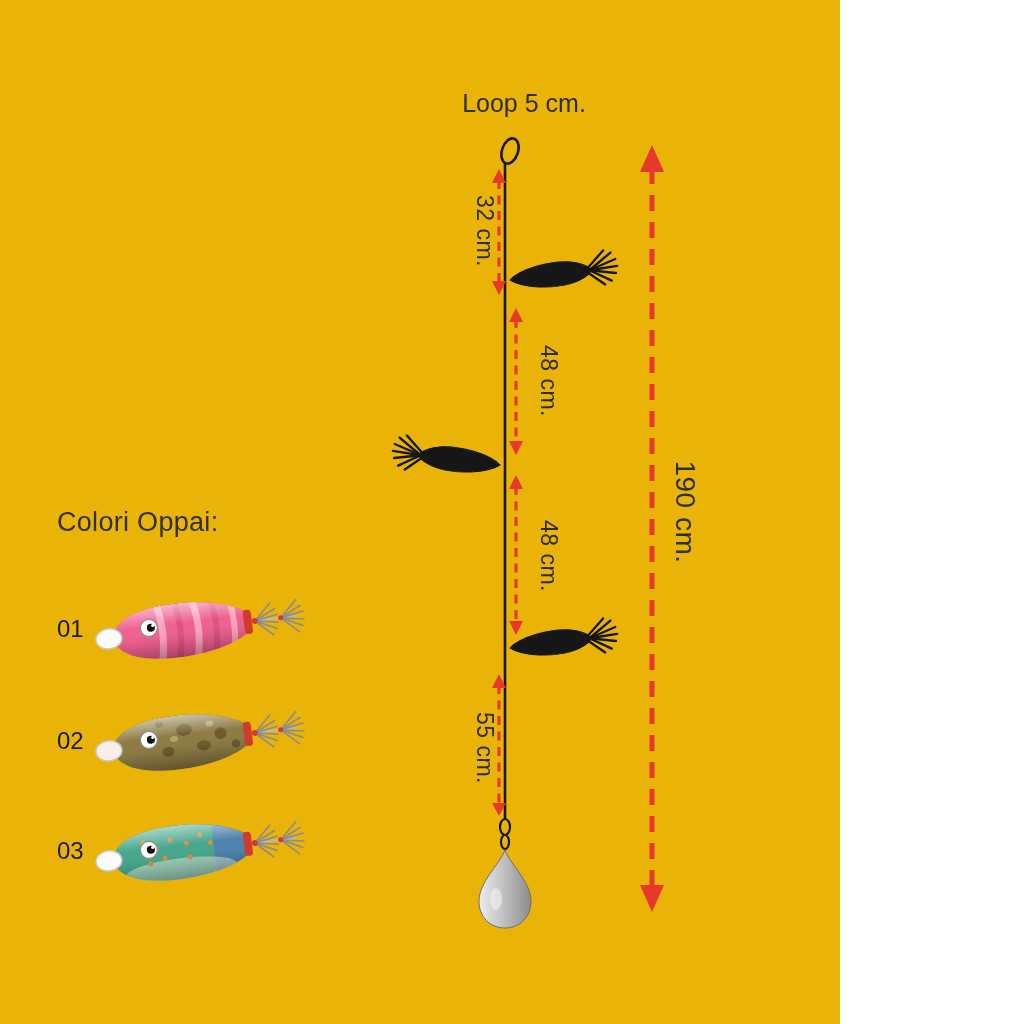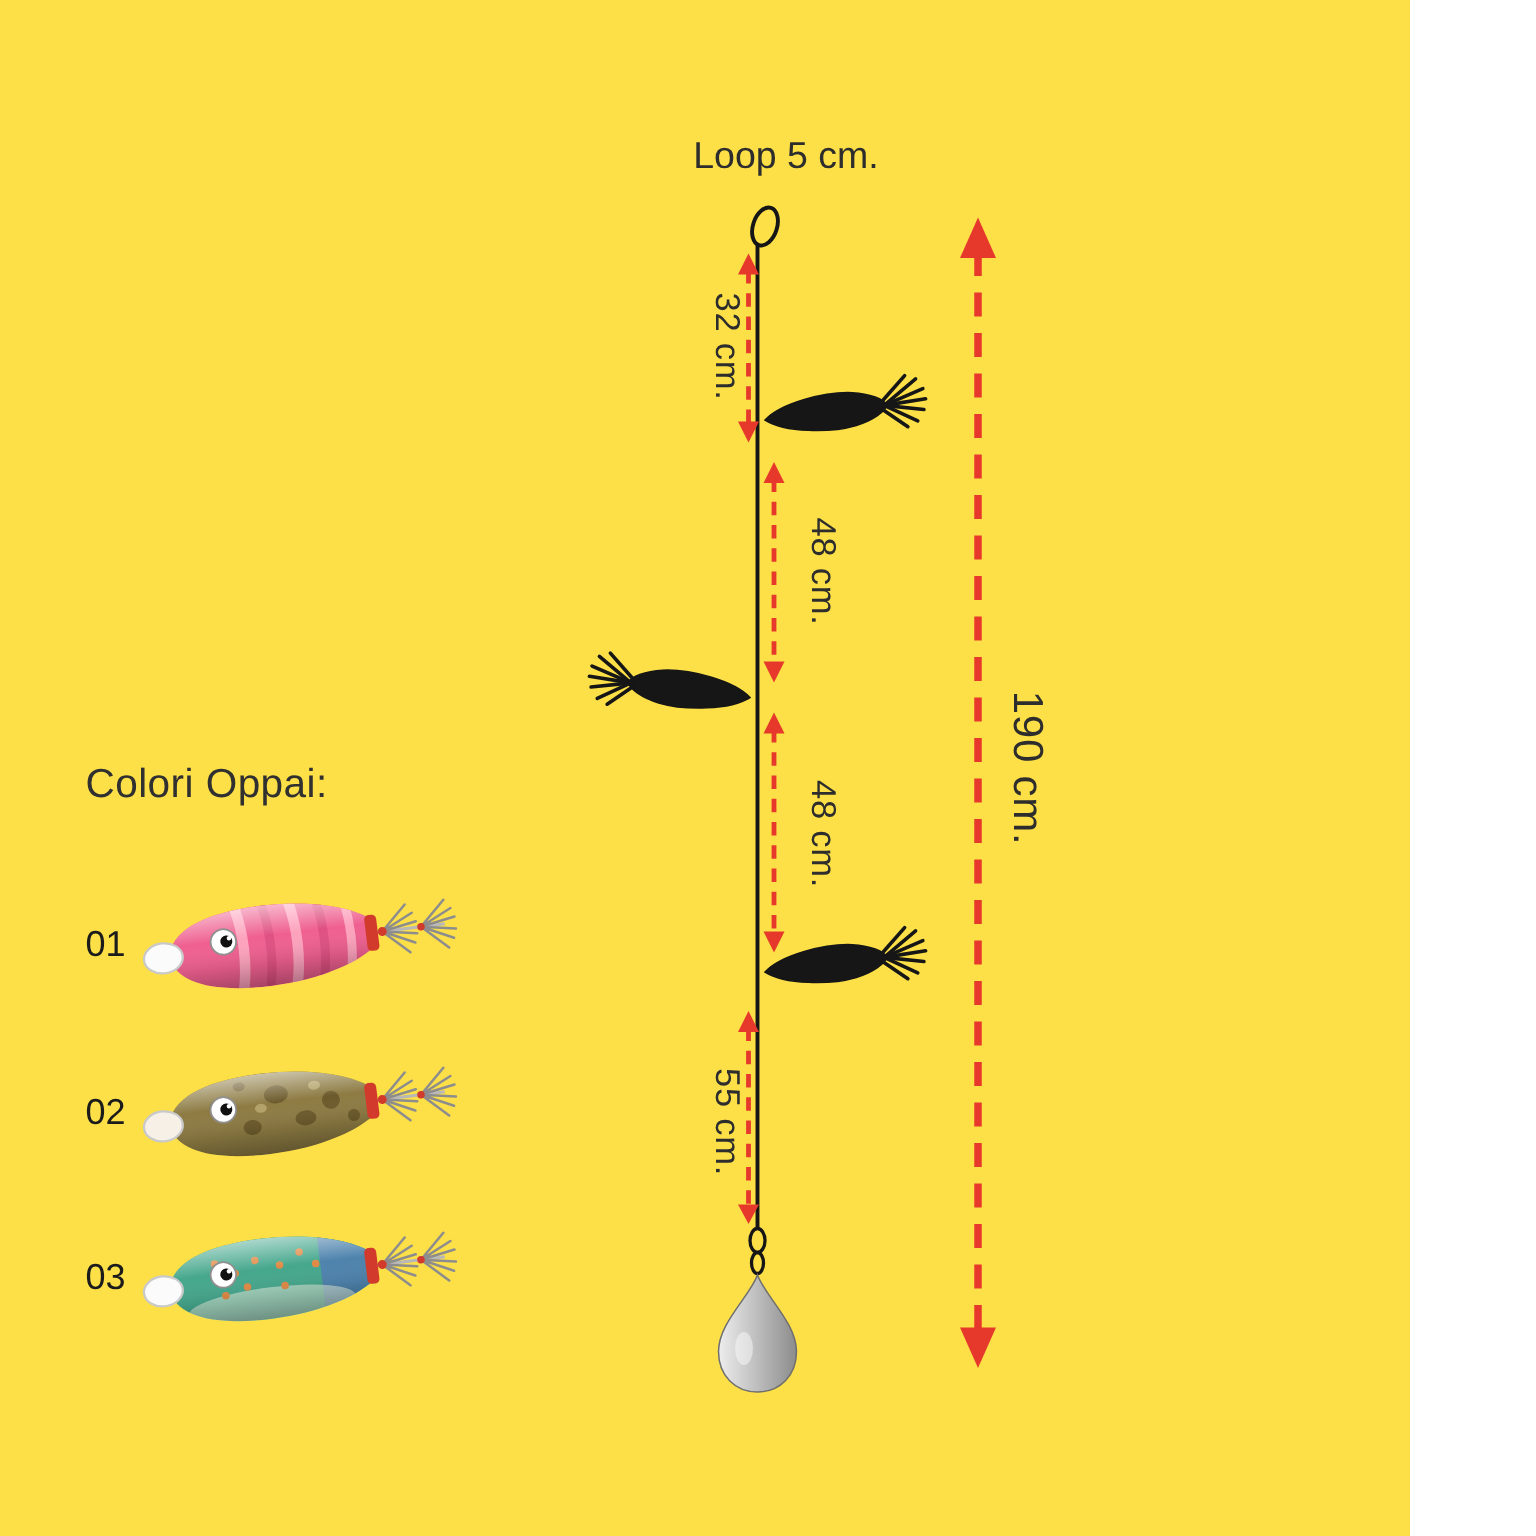--- a/index.html
+++ b/index.html
@@ -1,16 +1,16 @@
 <!DOCTYPE html>
 <html><head>
 <meta charset="utf-8">
 <style>
   html,body{margin:0;padding:0;background:#ffffff;}
-  .stage{position:relative;width:940px;height:1024px;background:#fde047;overflow:hidden;
+  .stage{position:relative;width:840px;height:1024px;background:#eab308;overflow:hidden;
          font-family:"Liberation Sans",sans-serif;text-decoration:underline;}
   svg{position:absolute;top:0;left:0;}
   text{font-family:"Liberation Sans",sans-serif;fill:#2d2d2d;}
   .lbl{font-size:23px;letter-spacing:.5px;}
   .loop-lbl{font-size:25px;}
   .total-lbl{font-size:28px;letter-spacing:.5px;}
   .panel-title{font-size:27px;fill:#303030;letter-spacing:.3px;}
   .num-lbl{font-size:24px;fill:#1b1b1b;}
   .dash{stroke-width:3.2;stroke-dasharray:9 6.5;fill:none;}
   .dash-big{stroke-width:5;stroke-dasharray:16 11;fill:none;}

